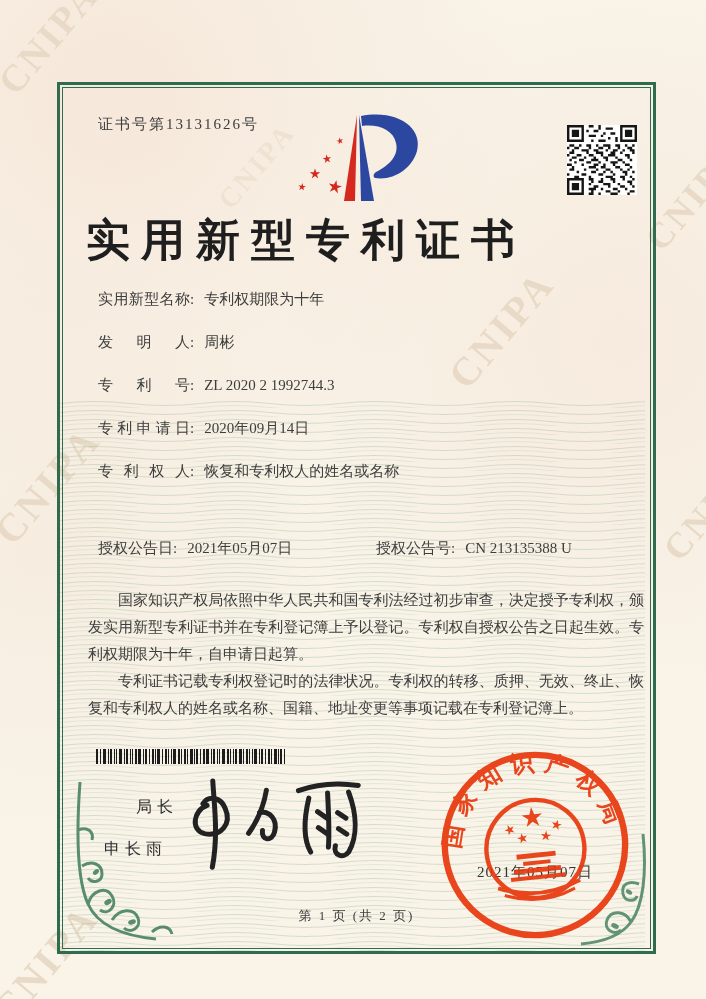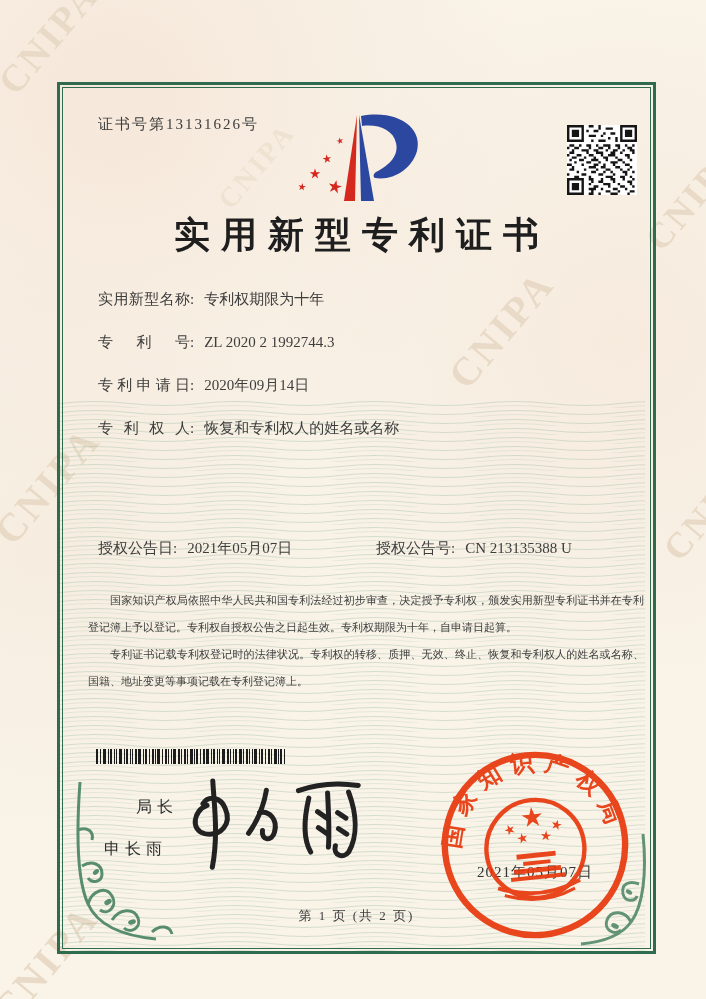--- a/index.html
+++ b/index.html
@@ -14,31 +14,31 @@
   }
   .wm{position:absolute;font-weight:bold;color:#e8dac6;letter-spacing:3px;
       transform:rotate(-50deg);white-space:nowrap;user-select:none;z-index:0;}
   .frame{position:absolute;left:57px;top:82px;width:593px;height:866px;
          border:3px solid #2e6b4f;z-index:1;}
   .frame::after{content:"";position:absolute;inset:2px;border:1px solid #2e6b4f;}
   .waves{position:absolute;left:0;right:0;bottom:0;height:552px;opacity:.32;z-index:0;}
   .cert-no{position:absolute;left:38px;top:30px;font-size:15px;letter-spacing:2px;z-index:2;}
   .logo{position:absolute;left:50%;margin-left:-70px;top:24px;z-index:2;}
   .qr{position:absolute;right:16px;top:40px;z-index:2;}
-  .title{position:absolute;left:0;right:0;top:126px;text-align:center;
-         font-size:36px;font-weight:bold;letter-spacing:11px;padding-left:11px;
+  .title{position:absolute;left:15px;right:0;top:126px;text-align:left;
+         font-size:44px;font-weight:bold;letter-spacing:11px;padding-left:11px;
          color:#1e1e1e;z-index:2;}
   .fields{position:absolute;left:38px;right:26px;top:204px;font-size:15px;z-index:2;}
   .row{margin-bottom:22px;line-height:21px;white-space:nowrap;}
   .lbl{display:inline-block;width:92px;text-align:justify;text-align-last:justify;}
   .col{display:inline-block;margin-right:10px;}
   .grant{position:absolute;left:38px;right:20px;top:454px;font-size:15px;
          display:flex;z-index:2;white-space:nowrap;}
   .grant .gleft{width:278px;}
-  .paras{position:absolute;left:28px;right:9px;top:502px;font-size:11px;
+  .paras{position:absolute;left:28px;right:9px;top:502px;font-size:15px;
          line-height:27px;text-align:justify;z-index:2;}
   .paras p{margin:0;text-indent:2em;}
   .barcode{position:absolute;left:36px;top:664px;z-index:2;}
   .sig-title{position:absolute;left:44px;top:712px;font-size:16px;letter-spacing:5px;
              color:#2d2d2d;z-index:2;margin-left:32px;}
   .sig-name{position:absolute;left:44px;top:754px;font-size:16px;letter-spacing:5px;
             color:#2d2d2d;z-index:2;}
   .autograph{position:absolute;left:112px;top:686px;z-index:2;}
   .seal-date{position:absolute;left:377px;top:778px;width:196px;text-align:center;
              font-size:15px;letter-spacing:1px;color:#333;z-index:2;}
@@ -99,20 +99,23 @@
       <path fill="#ffffff" d="M1,1h5v5h-5z M23,1h5v5h-5z M1,23h5v5h-5z"></path>
       <path fill="#151515" d="M2,2h3v3h-3z M24,2h3v3h-3z M2,24h3v3h-3z"></path>
       <path fill="#151515" d="M9,0h2v1h-2z M13,0h1v2h-1z M16,1h3v1h-3z M8,2h1v1h-1z M11,2h2v1h-2z M15,3h1v1h-1z M18,3h2v1h-2z M9,4h3v1h-3z M14,4h1v1h-1z M17,5h1v1h-1z M20,5h1v2h-1z M10,6h1v1h-1z M13,6h3v1h-3z M1,8h2v1h-2z M5,8h1v1h-1z M8,8h2v1h-2z M12,8h1v1h-1z M15,8h3v1h-3z M20,8h2v1h-2z M24,8h1v1h-1z M27,8h1v1h-1z M0,9h1v1h-1z M3,9h2v1h-2z M9,9h1v1h-1z M13,9h2v1h-2z M17,9h1v1h-1z M21,9h1v1h-1z M25,9h2v1h-2z M2,10h1v1h-1z M6,10h3v1h-3z M11,10h2v1h-2z M16,10h1v1h-1z M19,10h2v1h-2z M23,10h1v1h-1z M26,10h2v1h-2z M1,11h2v1h-2z M8,11h1v1h-1z M12,11h3v1h-3z M18,11h2v1h-2z M22,11h1v1h-1z M27,11h1v1h-1z M0,12h1v1h-1z M4,12h2v1h-2z M9,12h2v1h-2z M14,12h1v1h-1z M17,12h3v1h-3z M24,12h2v1h-2z M2,13h2v1h-2z M7,13h1v1h-1z M11,13h1v1h-1z M15,13h2v1h-2z M20,13h1v1h-1z M25,13h1v1h-1z M1,14h1v1h-1z M5,14h2v1h-2z M10,14h3v1h-3z M16,14h1v1h-1z M21,14h2v1h-2z M26,14h1v1h-1z M3,15h1v1h-1z M8,15h2v1h-2z M13,15h1v1h-1z M18,15h3v1h-3z M23,15h1v1h-1z M0,16h2v1h-2z M6,16h1v1h-1z M11,16h2v1h-2z M15,16h1v1h-1z M19,16h1v1h-1z M24,16h2v1h-2z M2,17h1v1h-1z M9,17h3v1h-3z M14,17h2v1h-2z M20,17h2v1h-2z M26,17h1v1h-1z M1,18h2v1h-2z M7,18h1v1h-1z M12,18h1v1h-1z M16,18h2v1h-2z M22,18h1v1h-1z M25,18h1v1h-1z M4,19h1v1h-1z M10,19h2v1h-2z M15,19h1v1h-1z M18,19h1v1h-1z M23,19h2v1h-2z M27,19h1v1h-1z M0,20h1v1h-1z M6,20h2v1h-2z M13,20h2v1h-2z M19,20h1v1h-1z M24,20h1v1h-1z M3,21h2v1h-2z M9,21h1v1h-1z M16,21h3v1h-3z M22,21h2v1h-2z M26,21h1v1h-1z M9,22h2v1h-2z M14,22h1v1h-1z M18,22h2v1h-2z M23,22h1v1h-1z M27,22h1v1h-1z M10,23h1v1h-1z M13,23h2v1h-2z M19,23h1v1h-1z M25,23h2v1h-2z M9,24h1v1h-1z M15,24h3v1h-3z M21,24h1v1h-1z M26,24h1v1h-1z M11,25h2v1h-2z M17,25h1v1h-1z M22,25h2v1h-2z M27,25h1v1h-1z M9,26h3v1h-3z M14,26h1v1h-1z M19,26h2v1h-2z M24,26h1v1h-1z M10,27h1v1h-1z M16,27h2v1h-2z M21,27h1v1h-1z M26,27h2v1h-2z M9,28h2v1h-2z M13,28h1v1h-1z M18,28h3v1h-3z M25,28h1v1h-1z"></path>
     </svg>
 
     <div class="title">实用新型专利证书</div>
 
     <div class="fields">
       <div class="row">
         <span class="lbl">实用新型名称</span><span class="col">:</span><span class="val">专利权期限为十年</span>
+      </div>
+      <div class="row">
+        <span class="lbl">发明人</span><span class="col">:</span><span class="val">周彬</span>
       </div>
       <div class="row">
         <span class="lbl">专利号</span><span class="col">:</span><span class="val">ZL 2020 2 1992744.3</span>
       </div>
       <div class="row">
         <span class="lbl">专利申请日</span><span class="col">:</span><span class="val">2020年09月14日</span>
       </div>
       <div class="row">
         <span class="lbl">专利权人</span><span class="col">:</span><span class="val">恢复和专利权人的姓名或名称</span>
       </div>

